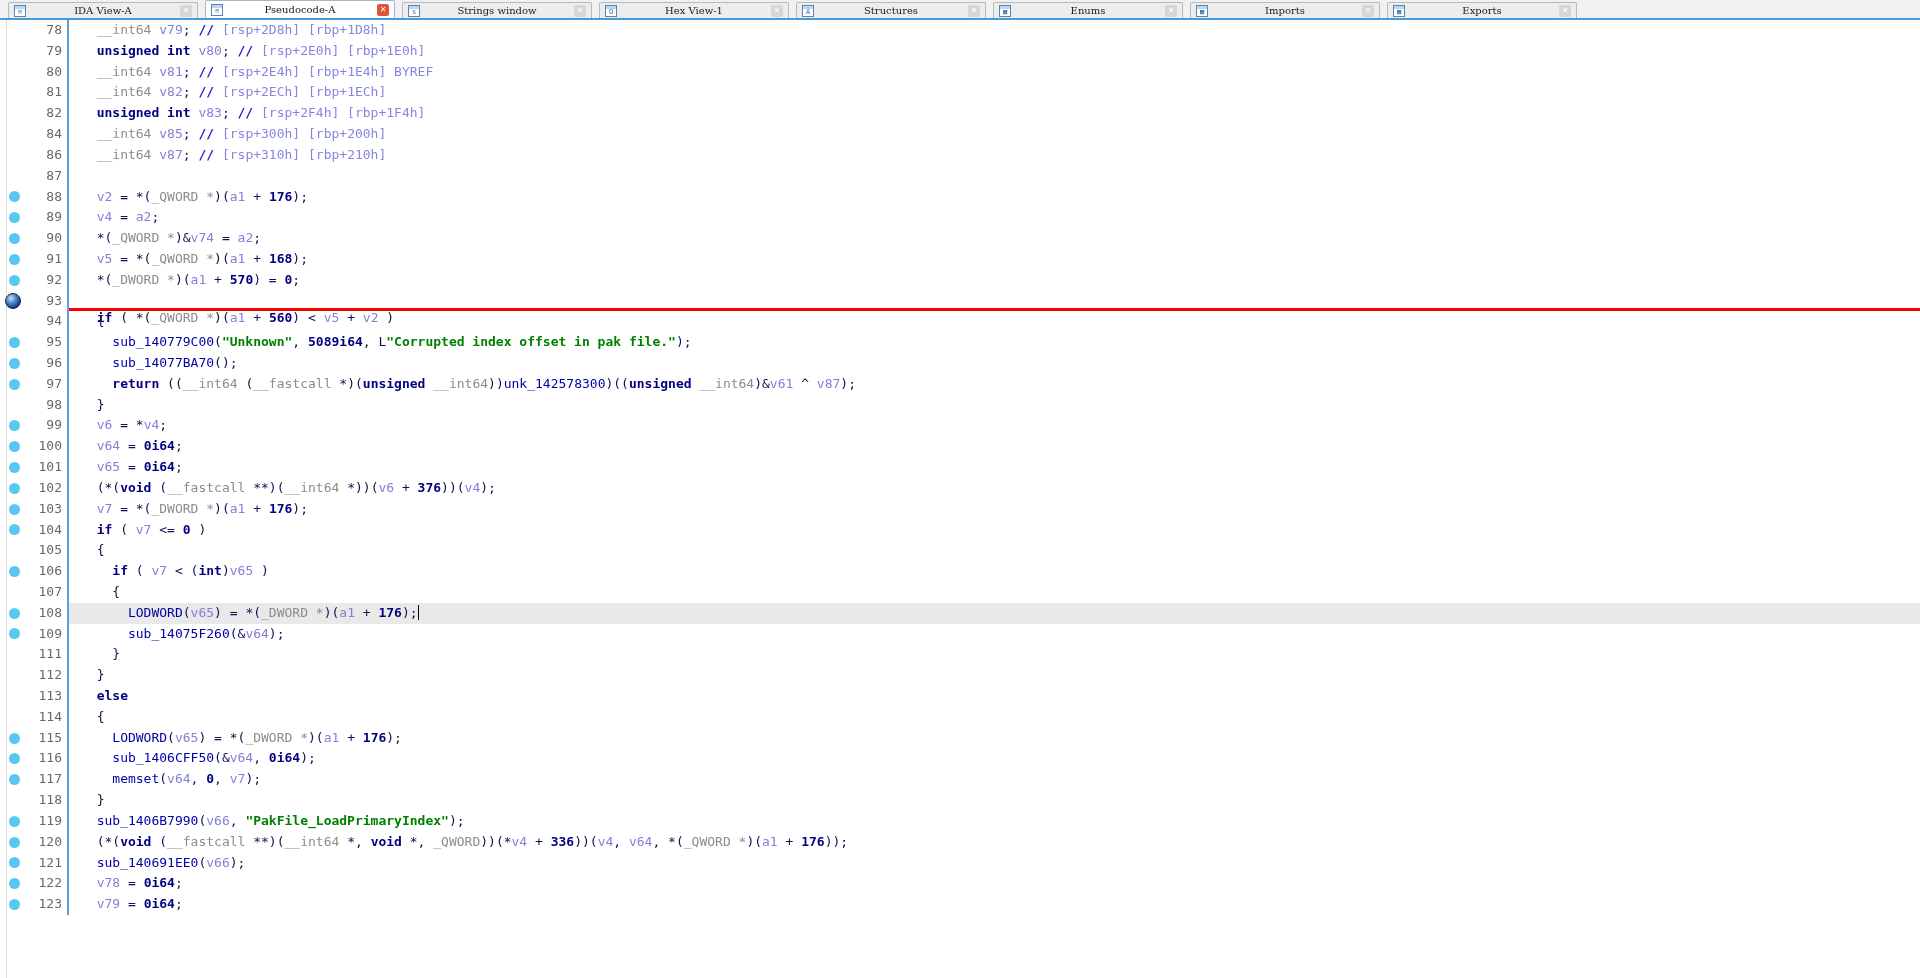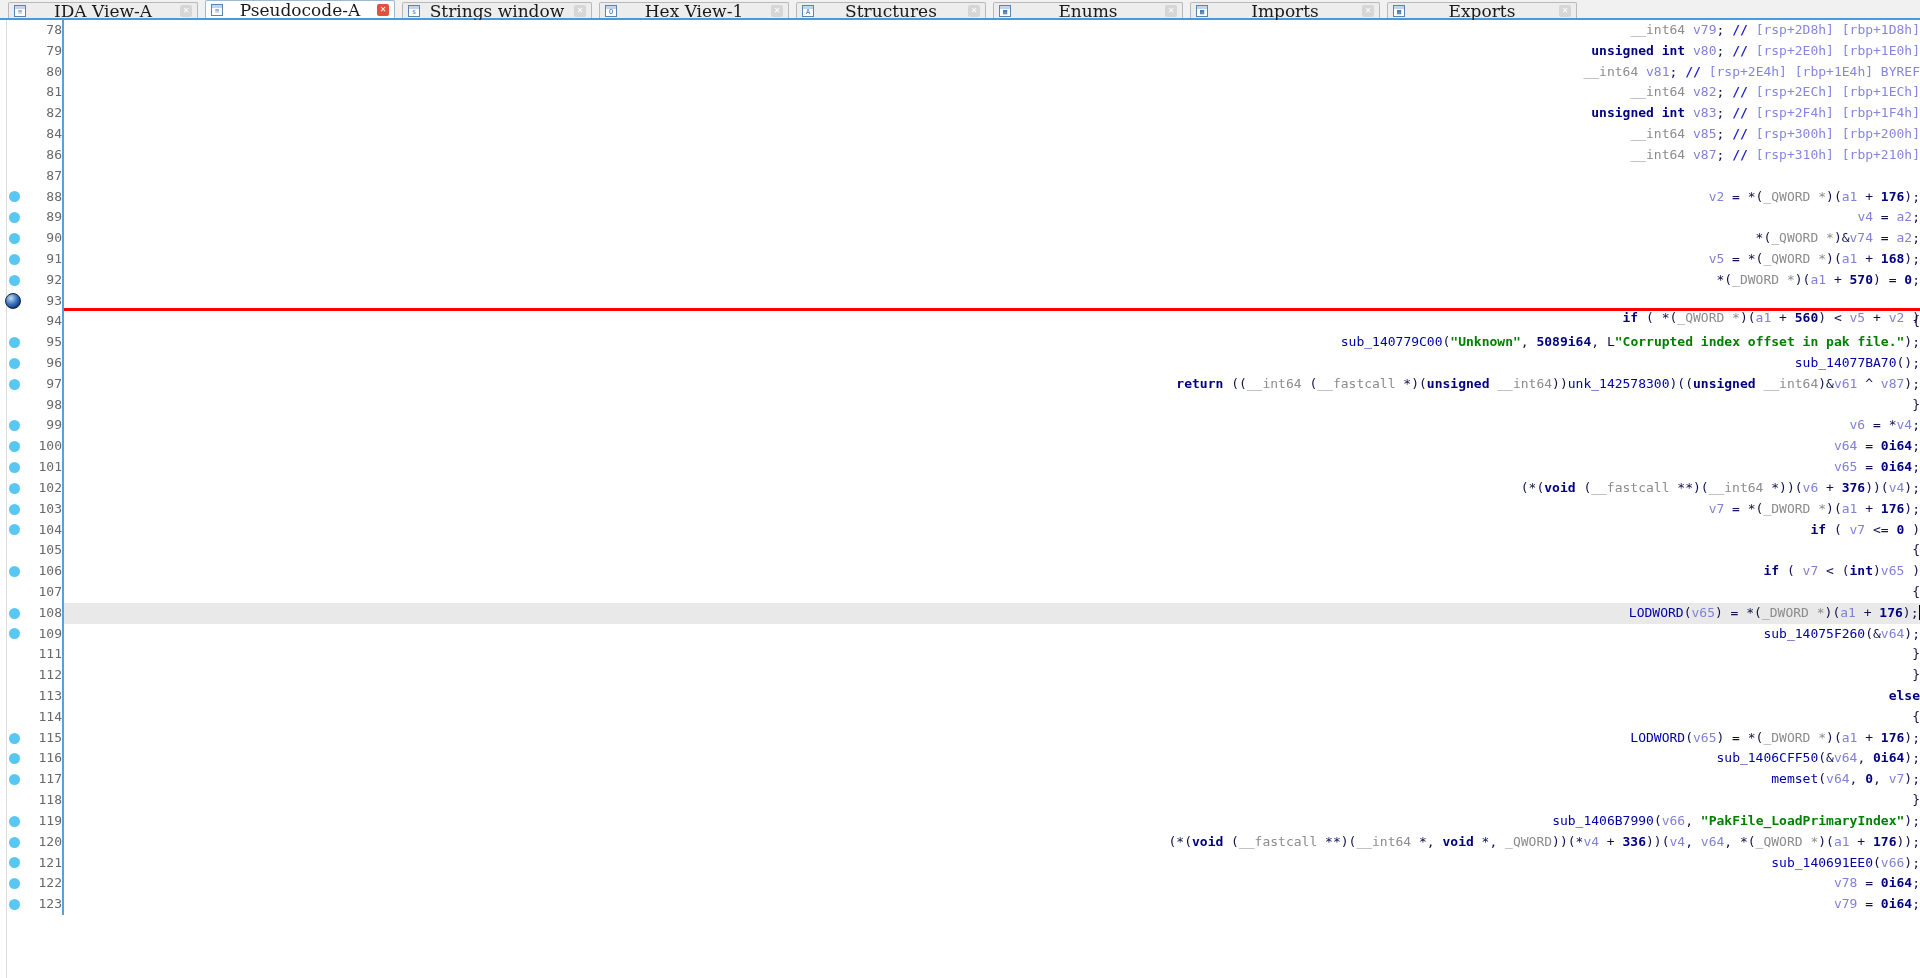--- a/index.html
+++ b/index.html
@@ -18,21 +18,21 @@
   .tab{
     width:190px;height:16px;flex:none;
     display:flex;align-items:center;
     background:#ededed;border:1px solid #b9b9b9;border-bottom:none;
     border-radius:2px 2px 0 0;padding:0 5px;box-sizing:border-box;
     cursor:default;
   }
   .tab.active{background:#ffffff;height:18px;border-color:#9fb9cf;}
   .tab-label{
     flex:1;text-align:center;
-    font-family:"DejaVu Serif", serif;font-size:17px;color:#1a1a1a;
+    font-family:"DejaVu Serif", serif;font-size:10px;color:#1a1a1a;
     white-space:nowrap;overflow:hidden;
   }
   .tab-icon{
     width:12px;height:12px;flex:none;box-sizing:border-box;
     border:1px solid #5b84b5;background:linear-gradient(#bcd6ee 0 3px,#ffffff 3px);
     font-size:8px;line-height:12px;text-align:center;color:#3a6ea5;
     overflow:hidden;
   }
   .ic-glyph{display:block;margin-top:2px;line-height:9px;font-size:7px;}
   .tab-close{
@@ -59,25 +59,25 @@
     width:11px;height:11px;border-radius:50%;
     background:var(--c-dot,#59c7f2);
   }
   .bp{
     position:absolute;left:5px;top:50%;margin-top:-8px;
     width:16px;height:16px;border-radius:50%;
     background:radial-gradient(circle at 35% 30%, #c4ddf2, #3a76c0 45%, var(--c-breakpoint,#0a2a6e) 85%);
     border:1px solid #123; box-sizing:border-box;
   }
   .num{
-    width:34px;flex:none;text-align:right;
+    width:34px;flex:none;text-align:right;padding-right:5px;
     color:var(--c-line_number,#686868);
     border-right:2px solid var(--c-gutter_line,#5fa0d4);
   }
-  .ctext{flex:1;padding-left:0;color:var(--c-plain,#101050);text-align:right;}
+  .ctext{flex:1;padding-left:12px;color:var(--c-plain,#101050);}
   .hl-red{background:var(--c-highlight_red,#fe0000);margin-top:17px;}
   .hl-gray{background:var(--c-highlight_current,#e9e9e9);}
   .tk-kw{color:var(--c-keyword,#000080);font-weight:bold;}
   .tk-ty{color:var(--c-type,#8c8c8c);}
   .tk-v{color:var(--c-variable,#8181d8);}
   .tk-n{color:var(--c-number,#000080);font-weight:bold;}
   .tk-fn{color:var(--c-function,#0000a8);font-weight:normal;}
   .tk-st{color:var(--c-string,#008000);font-weight:bold;}
   .tk-cs{color:var(--c-comment_slashes,#2121d1);font-weight:bold;}
   .tk-cm{color:var(--c-comment,#8686e2);}

